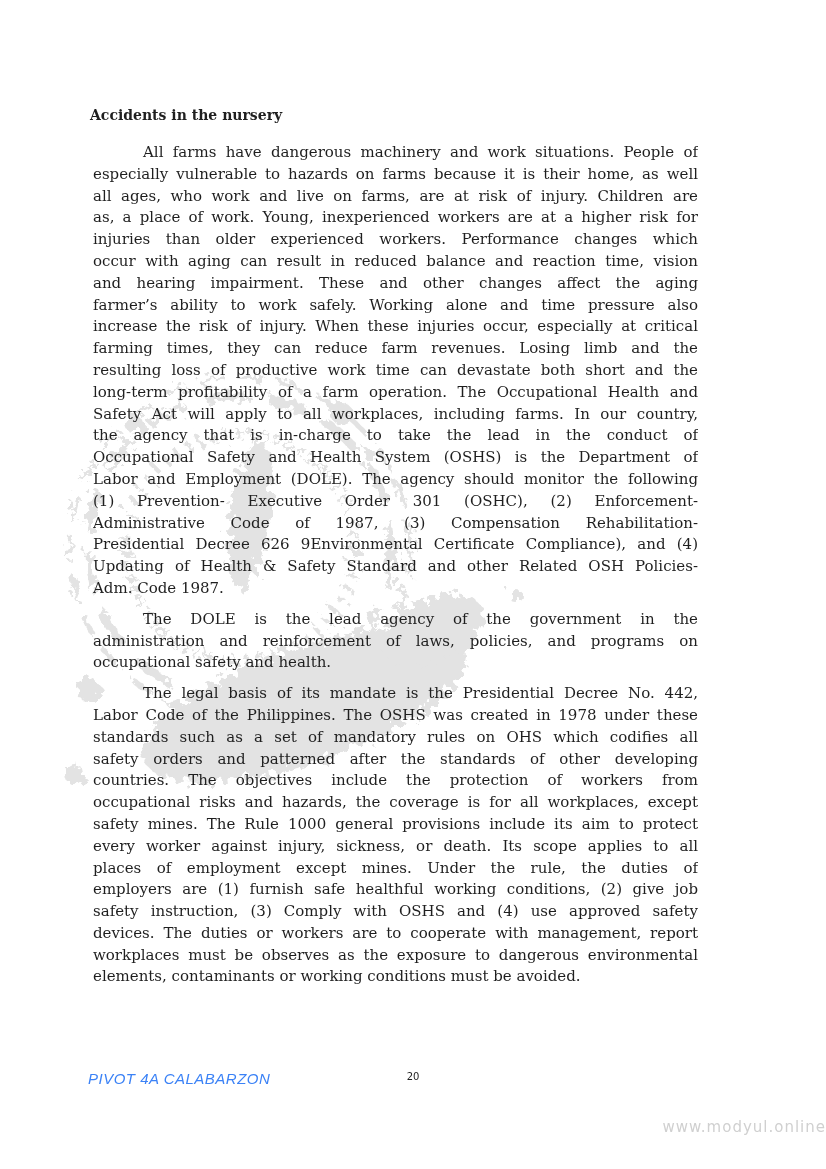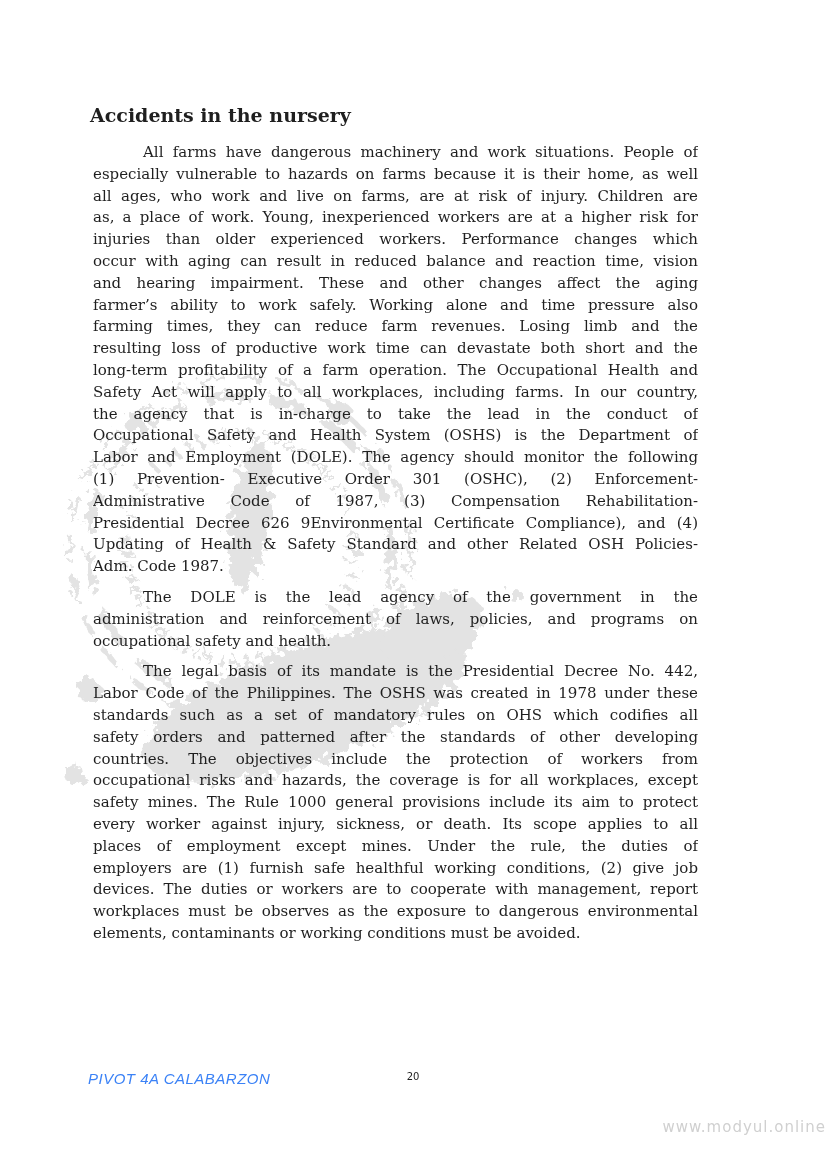--- a/index.html
+++ b/index.html
@@ -25,21 +25,21 @@
   }
 
   
   .content {
     position: absolute;
     left: 90px;
     top: 104px;
     width: 608px;
   }
   .heading {
-    font-size: 19px;
+    font-size: 14px;
     font-weight: bold;
     line-height: 22px;
     margin: 0 0 16px 0;
   }
   .para { margin: 0 0 9px 3px; }
   .para .line {
     font-size: 15px;
     line-height: 21.8px;
     height: 21.8px;
     overflow: hidden;
@@ -119,20 +119,21 @@
     <div class="para">
 
     <div class="line">All farms have dangerous machinery and work situations. People of</div>
         <div class="line">especially vulnerable to hazards on farms because it is their home, as well</div>
         <div class="line">all ages, who work and live on farms, are at risk of injury. Children are</div>
         <div class="line">as, a place of work. Young, inexperienced workers are at a higher risk for</div>
         <div class="line">injuries than older experienced workers. Performance changes which</div>
         <div class="line">occur with aging can result in reduced balance and reaction time, vision</div>
         <div class="line">and hearing impairment. These and other changes affect the aging</div>
         <div class="line">farmer’s ability to work safely. Working alone and time pressure also</div>
+        <div class="line">increase the risk of injury. When these injuries occur, especially at critical</div>
         <div class="line">farming times, they can reduce farm revenues. Losing limb and the</div>
         <div class="line">resulting loss of productive work time can devastate both short and the</div>
         <div class="line">long-term profitability of a farm operation. The Occupational Health and</div>
         <div class="line">Safety Act will apply to all workplaces, including farms. In our country,</div>
         <div class="line">the agency that is in-charge to take the lead in the conduct of</div>
         <div class="line">Occupational Safety and Health System (OSHS) is the Department of</div>
         <div class="line">Labor and Employment (DOLE). The agency should monitor the following</div>
         <div class="line">(1) Prevention- Executive Order 301 (OSHC), (2) Enforcement-</div>
         <div class="line">Administrative Code of 1987, (3) Compensation Rehabilitation-</div>
         <div class="line">Presidential Decree 626 9Environmental Certificate Compliance), and (4)</div>
@@ -152,20 +153,21 @@
     <div class="line">The legal basis of its mandate is the Presidential Decree No. 442,</div>
         <div class="line">Labor Code of the Philippines. The OSHS was created in 1978 under these</div>
         <div class="line">standards such as a set of mandatory rules on OHS which codifies all</div>
         <div class="line">safety orders and patterned after the standards of other developing</div>
         <div class="line">countries.  The objectives include the protection of workers from</div>
         <div class="line">occupational risks and hazards, the coverage is for all workplaces, except</div>
         <div class="line">safety mines.  The Rule 1000 general provisions include its aim to protect</div>
         <div class="line">every worker against injury, sickness, or death.  Its scope applies to all</div>
         <div class="line">places of employment except mines.   Under the rule, the duties of</div>
         <div class="line">employers are (1) furnish safe healthful working conditions, (2) give job</div>
+        <div class="line">safety instruction, (3) Comply with OSHS and  (4) use approved safety</div>
         <div class="line">devices.  The duties or workers are to cooperate with management, report</div>
         <div class="line">workplaces must be observes as the exposure to dangerous environmental</div>
         <div class="line">elements, contaminants or working  conditions must be avoided.</div>
       </div>
   </div>
 
   <div class="footer">
     <span class="footer-label">PIVOT 4A CALABARZON</span>
     <span class="footer-page">20</span>
   </div>

